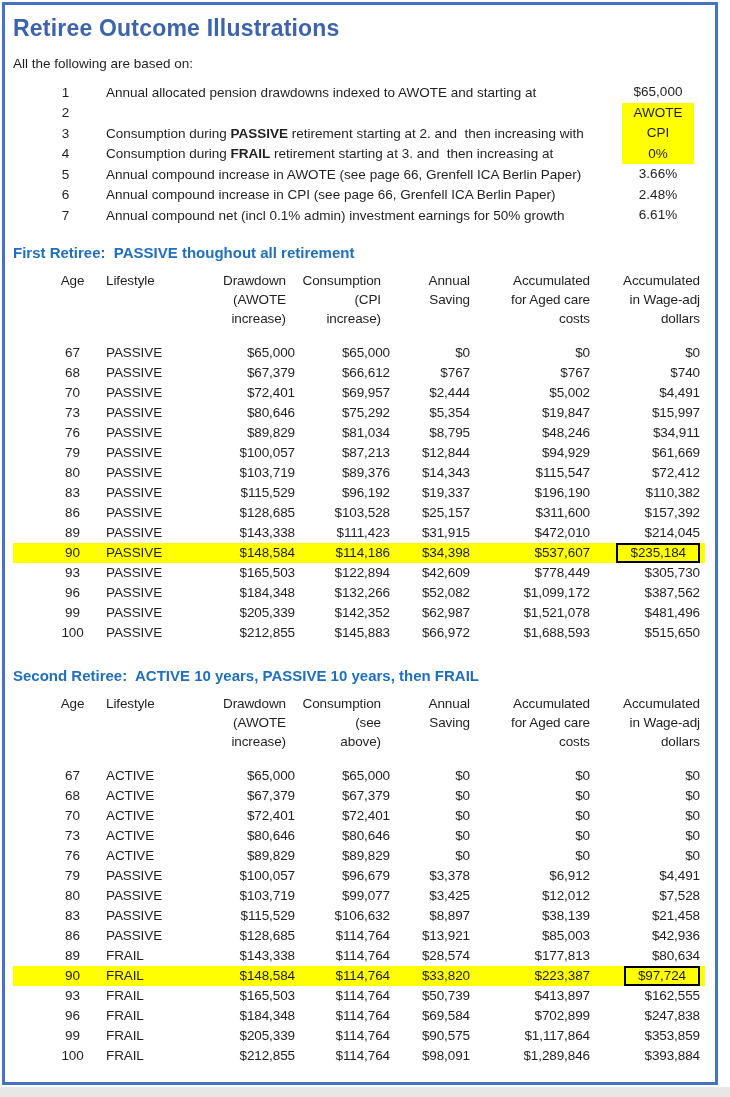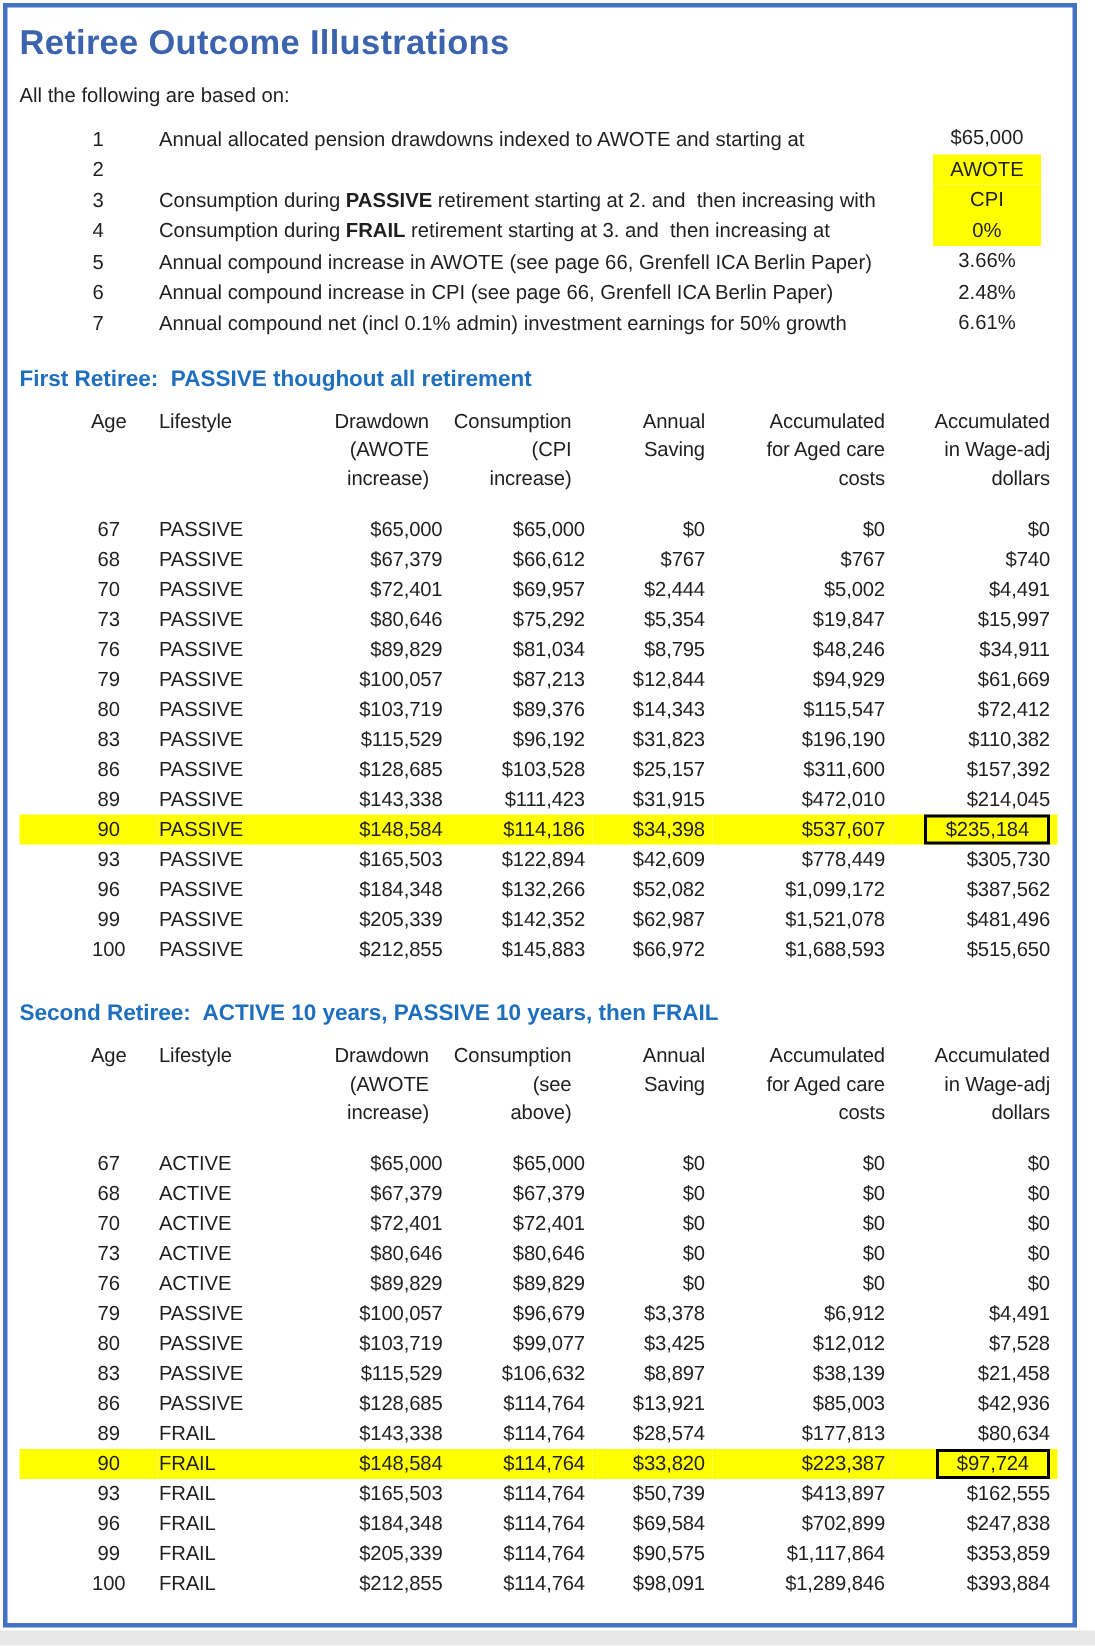--- a/index.html
+++ b/index.html
@@ -223,21 +223,21 @@
               <td class="c5">$14,343</td>
               <td class="c6">$115,547</td>
               <td class="c7">$72,412</td>
             </tr>
             <tr>
               <td class="c0"></td>
               <td class="c1">83</td>
               <td class="c2">PASSIVE</td>
               <td class="c3">$115,529</td>
               <td class="c4">$96,192</td>
-              <td class="c5">$31,823</td>
+              <td class="c5">$19,337</td>
               <td class="c6">$196,190</td>
               <td class="c7">$110,382</td>
             </tr>
             <tr>
               <td class="c0"></td>
               <td class="c1">86</td>
               <td class="c2">PASSIVE</td>
               <td class="c3">$128,685</td>
               <td class="c4">$103,528</td>
               <td class="c5">$25,157</td>

